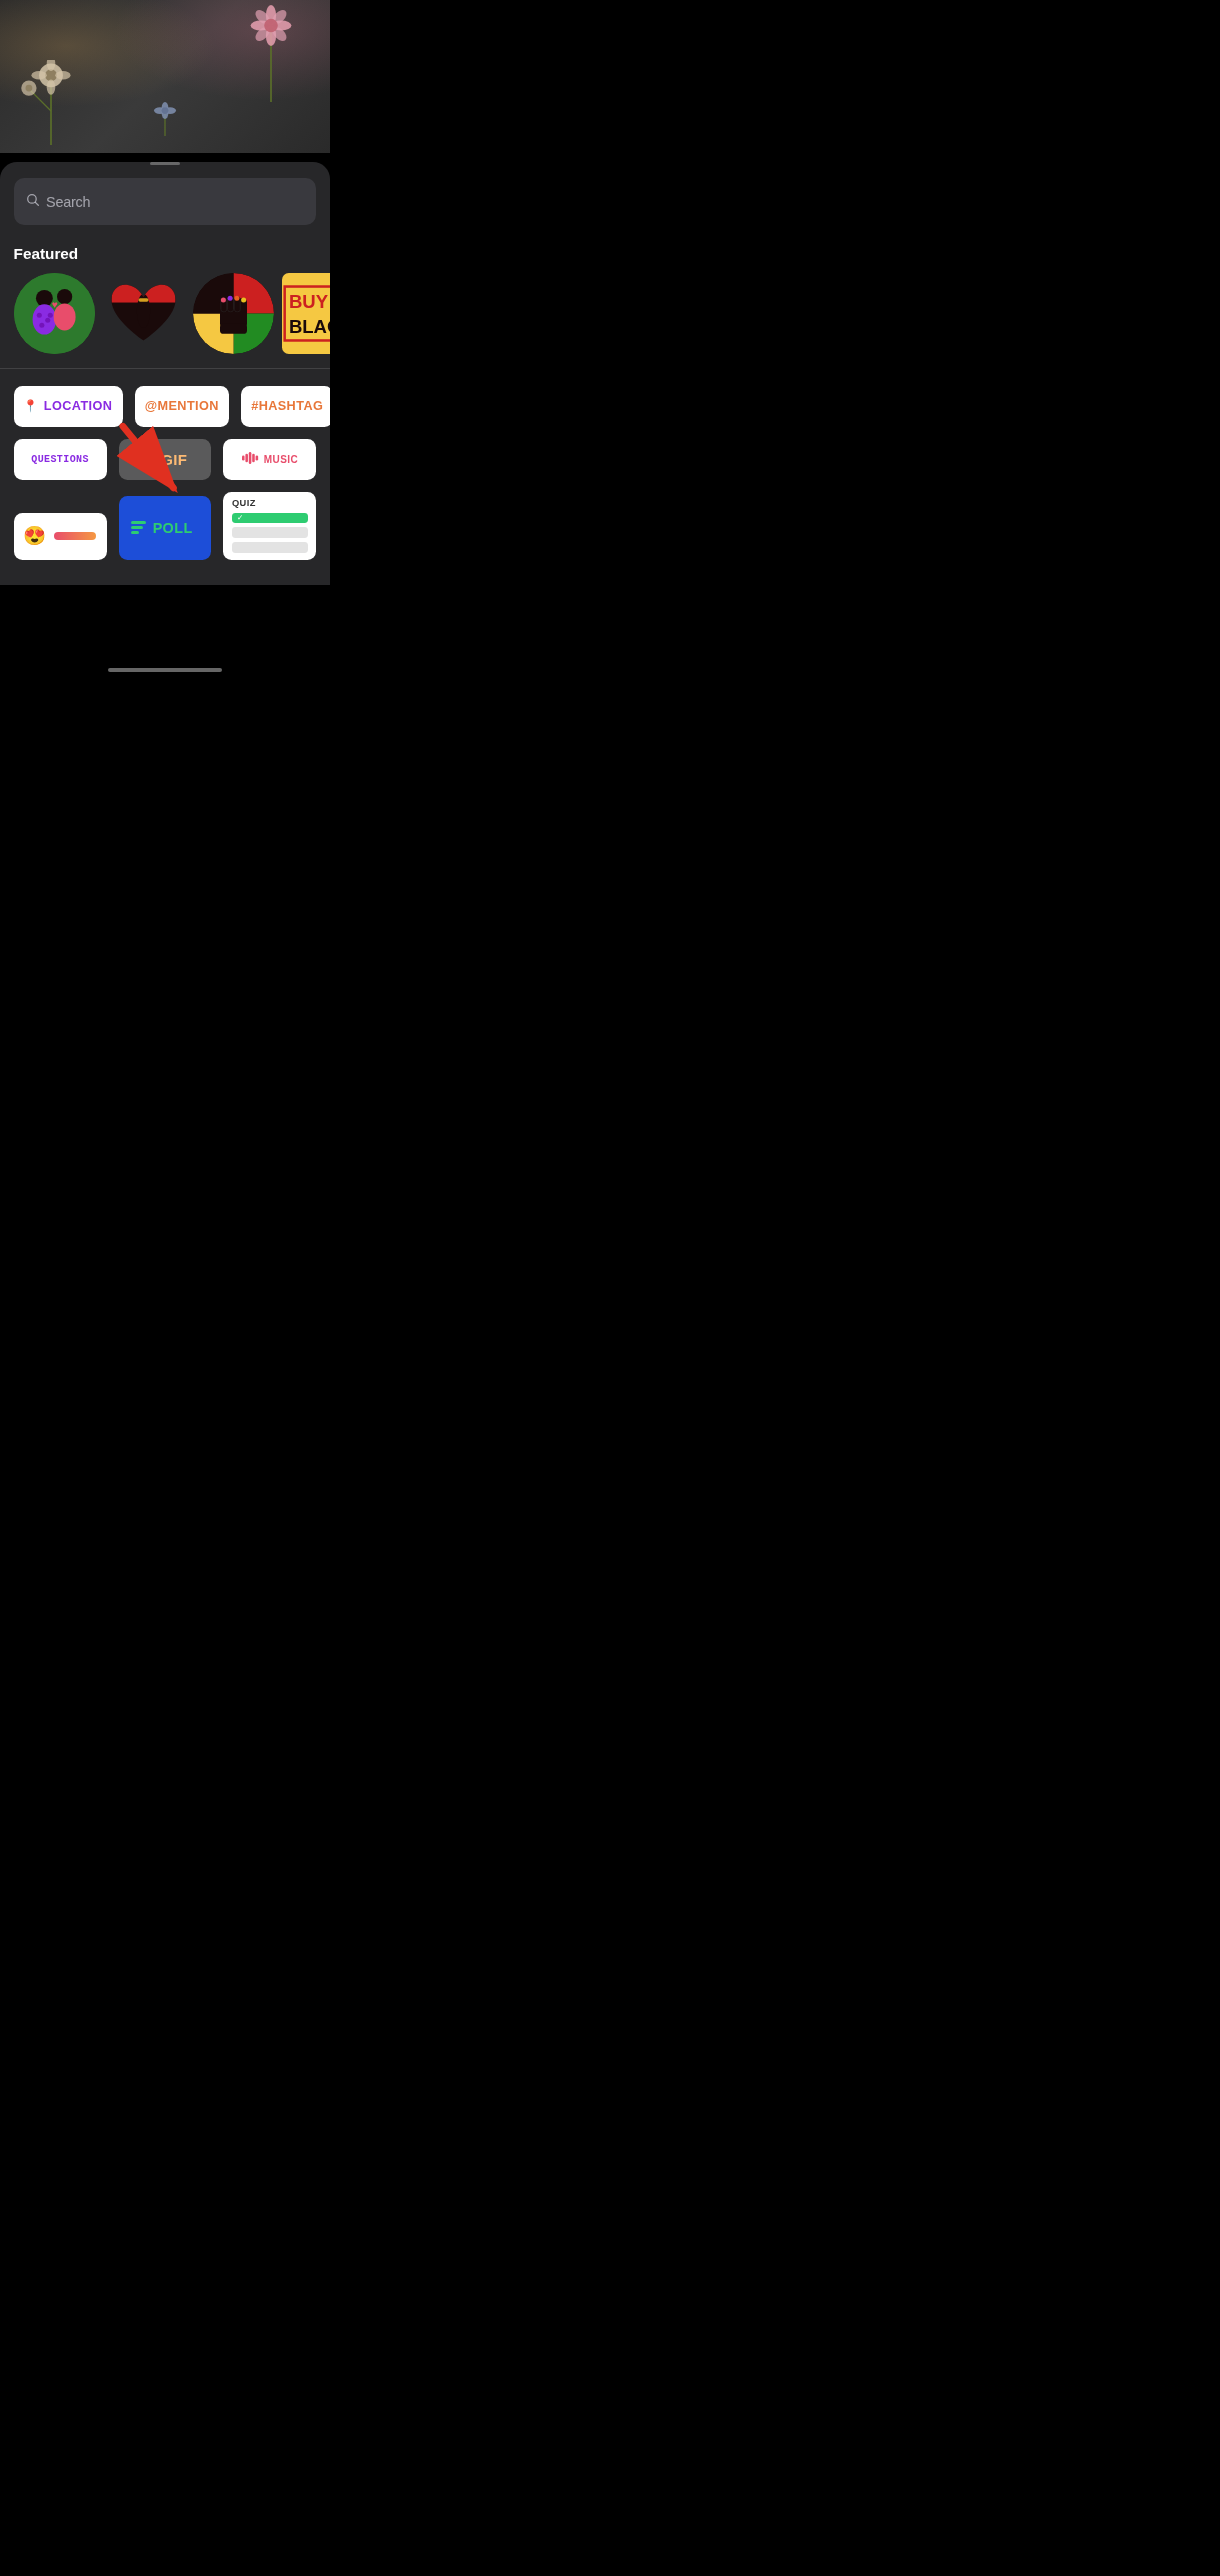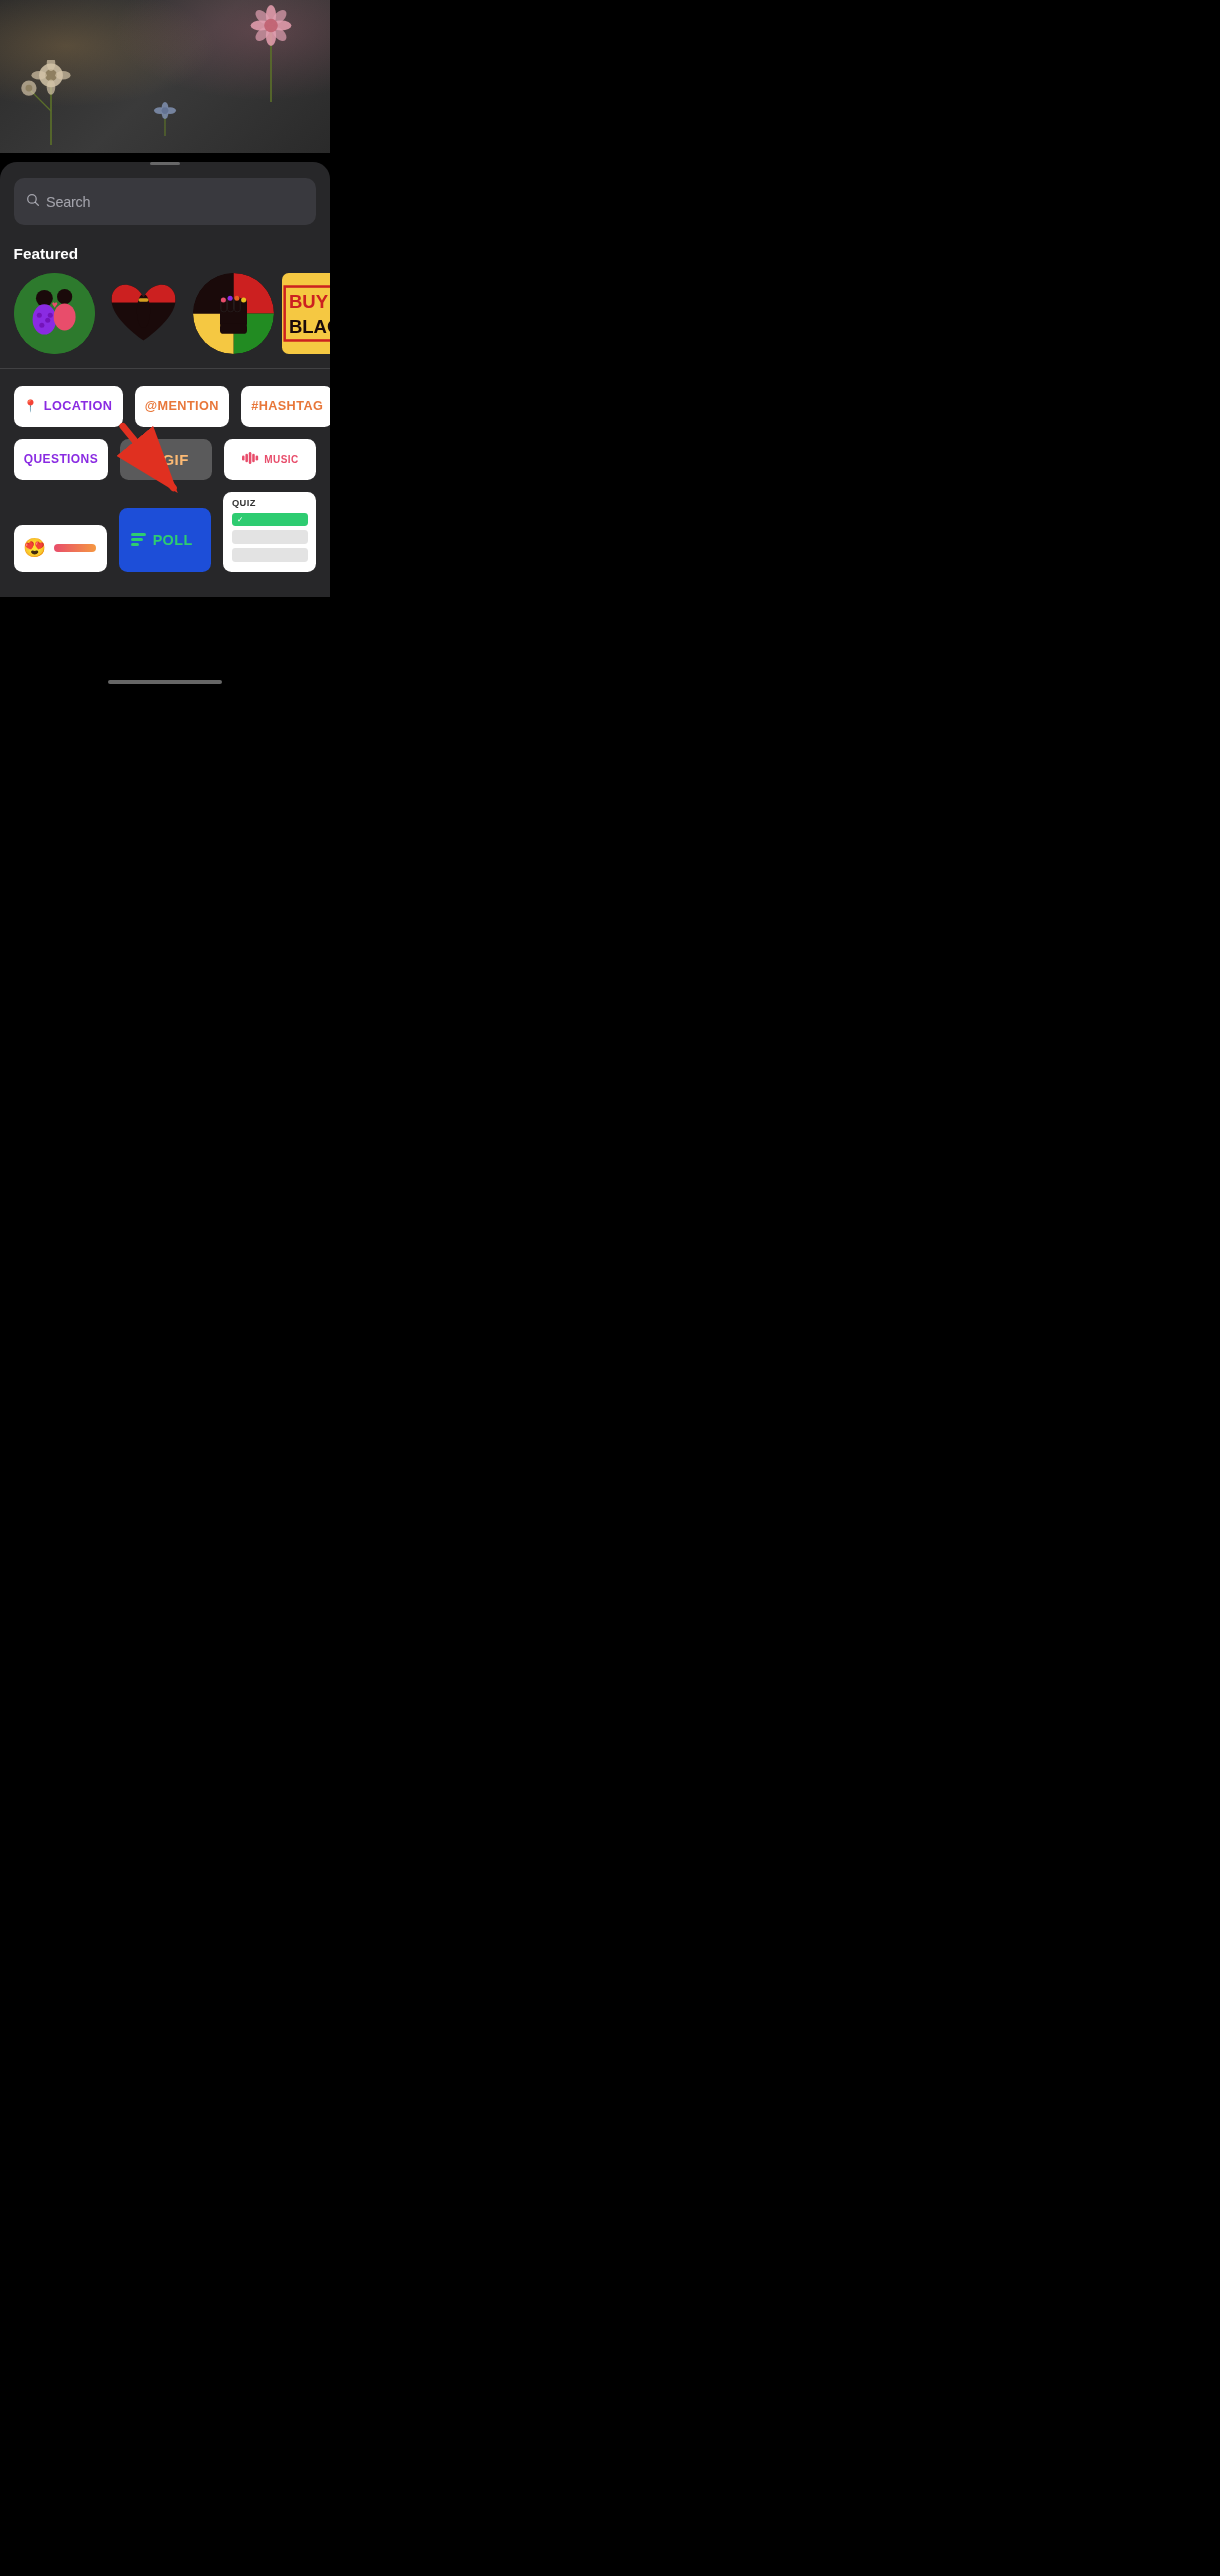--- a/index.html
+++ b/index.html
@@ -259,21 +259,21 @@
     }
 
     
     .quiz-btn {
       background: #fff;
       border-radius: 8.5px;
       padding: 6.8px 8.5px;
       display: flex;
       flex-direction: column;
       gap: 4.2px;
-      height: 80px;
+      height: 68px;
       cursor: pointer;
     }
 
     .quiz-title {
       font-size: 9.3px;
       font-weight: 700;
       color: #333;
       letter-spacing: 0.4px;
     }
 
@@ -489,21 +489,21 @@
         <div class="sticker-btn mention-btn">
           <span class="sticker-btn-text">@MENTION</span>
         </div>
         <div class="sticker-btn hashtag-btn">
           <span class="sticker-btn-text" style="color:#e8773a;">#HASHTAG</span>
         </div>
       </div>
 
       <div class="sticker-grid-row2">
         <div class="sticker-btn questions-btn">
-          <span class="sticker-btn-text" style="color:#8a2be2; font-size:12px;">QUESTIONS</span>
+          <span class="sticker-btn-text" style="color:#8a2be2; font-size:10px;font-family:Liberation Mono, monospace;">QUESTIONS</span>
         </div>
         <div class="sticker-btn gif-btn">
           <span class="gif-search-icon sticker-btn-icon">
             <svg width="13.6" height="13.6" viewBox="0 0 16 16" fill="none">
               <circle cx="7" cy="7" r="5" stroke="rgba(255,255,255,0.8)" stroke-width="1.5"></circle>
               <line x1="11" y1="11" x2="14.5" y2="14.5" stroke="rgba(255,255,255,0.8)" stroke-width="1.5" stroke-linecap="round"></line>
             </svg>
           </span>
           <span class="sticker-btn-text" style="color:#fdba74; font-size:15px; font-weight:700;">GIF</span>
         </div>

